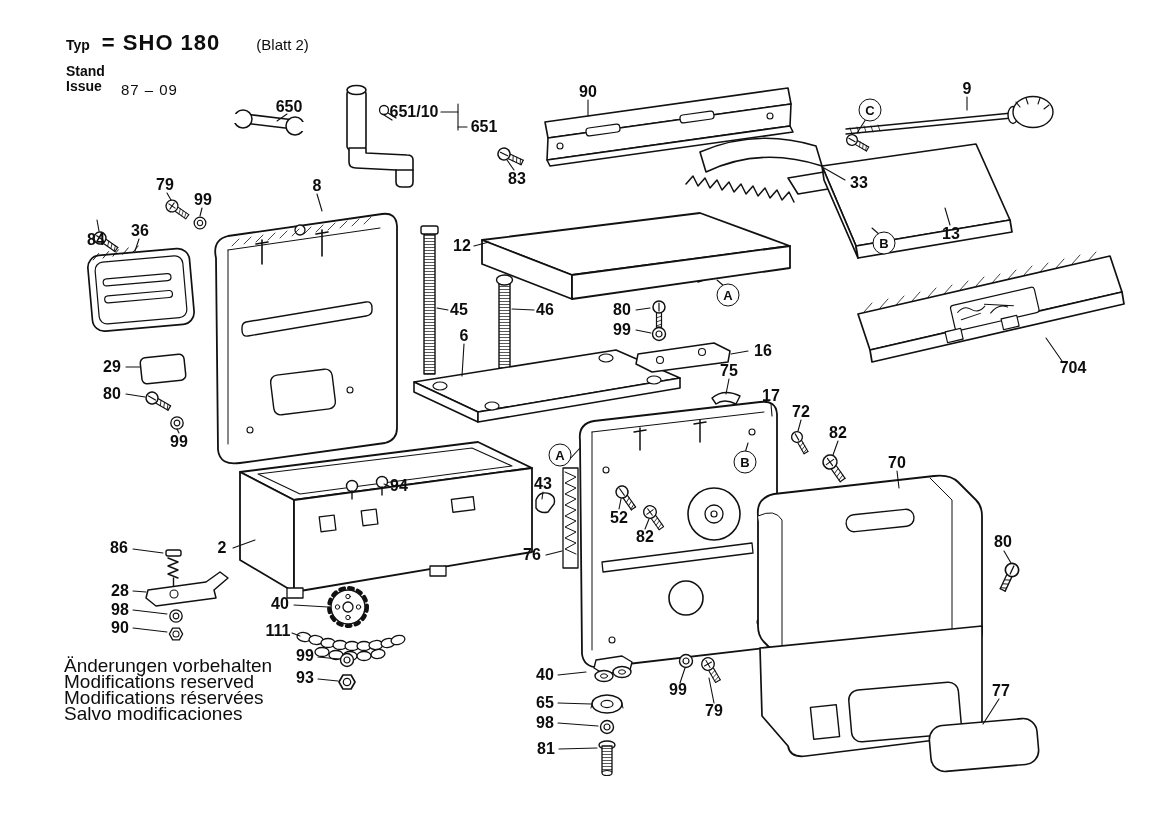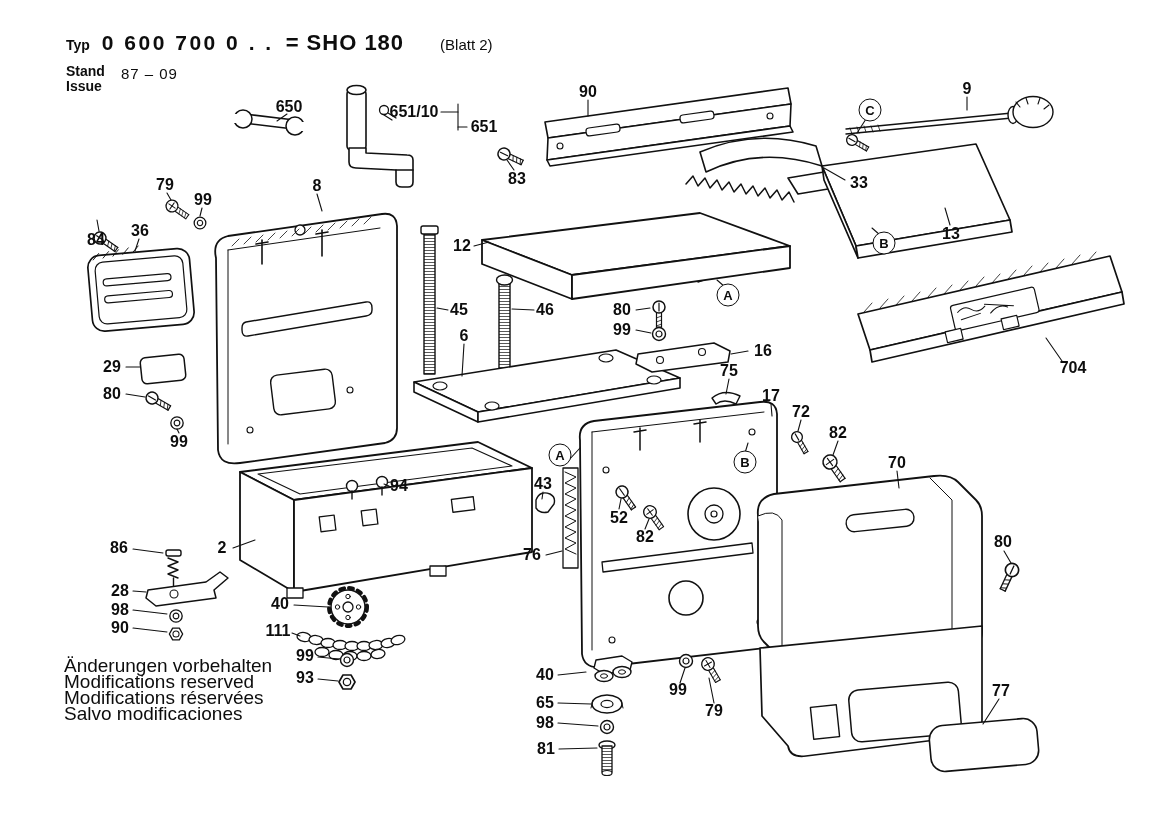--- a/index.html
+++ b/index.html
@@ -20,21 +20,21 @@
     font-weight:700;font-size:13px;background:#fff;
   }
   .header{position:absolute;left:66px;top:30px;}
   .header-row1{display:flex;align-items:baseline;gap:12px;}
   .typ-label{font-size:14px;font-weight:700;}
   .typ-number{font-size:21px;font-weight:700;letter-spacing:2.5px;}
   .model{font-size:22px;font-weight:700;letter-spacing:1px;}
   .sheet{font-size:15px;font-weight:400;margin-left:24px;}
   .header-row2{display:flex;align-items:flex-start;gap:16px;margin-top:8px;}
   .stand-issue{font-size:14px;font-weight:700;line-height:15px;}
-  .issue-value{font-size:15px;font-weight:400;letter-spacing:1px;margin-top:1px;}
+  .issue-value{font-size:15px;font-weight:400;letter-spacing:1px;margin-top:17px;}
   .footer{position:absolute;left:64px;top:658px;font-size:19px;line-height:16px;}
   .footer .company{margin-top:3px;font-weight:700;}
 </style>
 </head>
 <body>
 
 <svg class="drawing" width="1169" height="826" viewBox="0 0 1169 826" fill="none" stroke-linecap="round" stroke-linejoin="round">
   <defs>
     <pattern id="thread" width="4" height="3" patternUnits="userSpaceOnUse">
       <rect width="4" height="3" fill="#fff"></rect>
@@ -440,21 +440,20 @@
     <div class="callout-circle" style="left: 870px; top: 110px;">C</div>
     <div class="callout-circle" style="left: 884px; top: 243px;">B</div>
     <div class="callout-circle" style="left: 728px; top: 295px;">A</div>
     <div class="callout-circle" style="left: 560px; top: 455px;">A</div>
     <div class="callout-circle" style="left: 745px; top: 462px;">B</div>
   </div>
 
 <div class="header">
   <div class="header-row1">
     <span class="typ-label">Typ</span>
-    <span class="typ-number">0 600 700 0 . .</span>
     <span class="model">= SHO 180</span>
     <span class="sheet">(Blatt 2)</span>
   </div>
   <div class="header-row2">
     <div class="stand-issue">
       <div>Stand</div>
       <div>Issue</div>
     </div>
     <div class="issue-value">87 – 09</div>
   </div>

